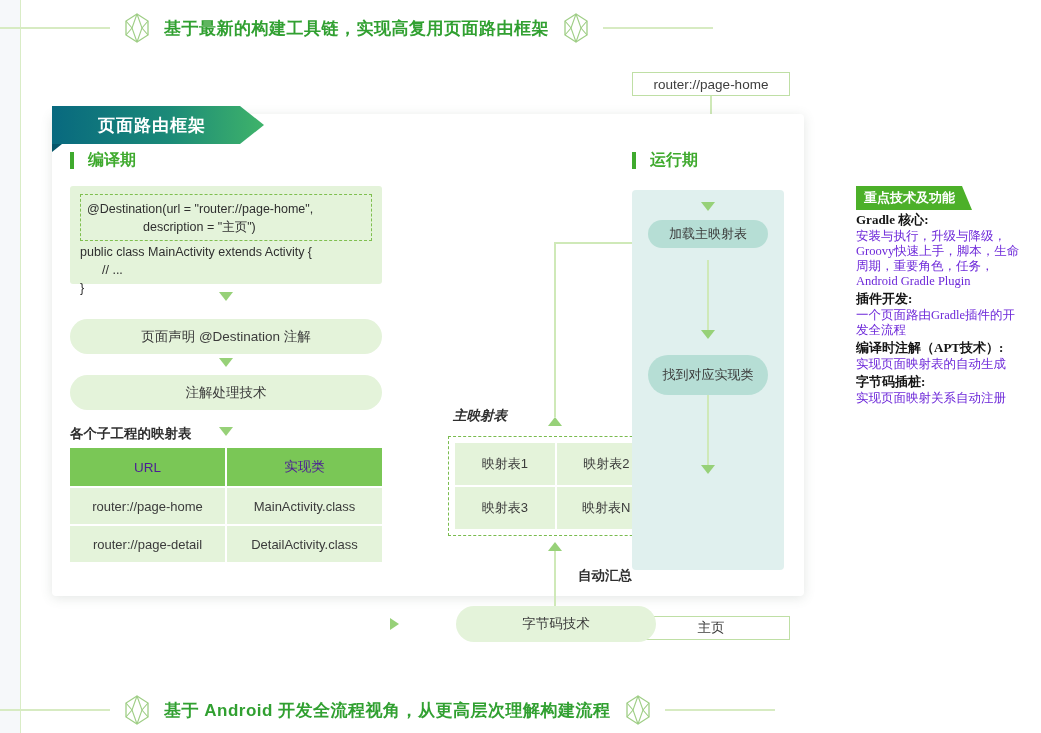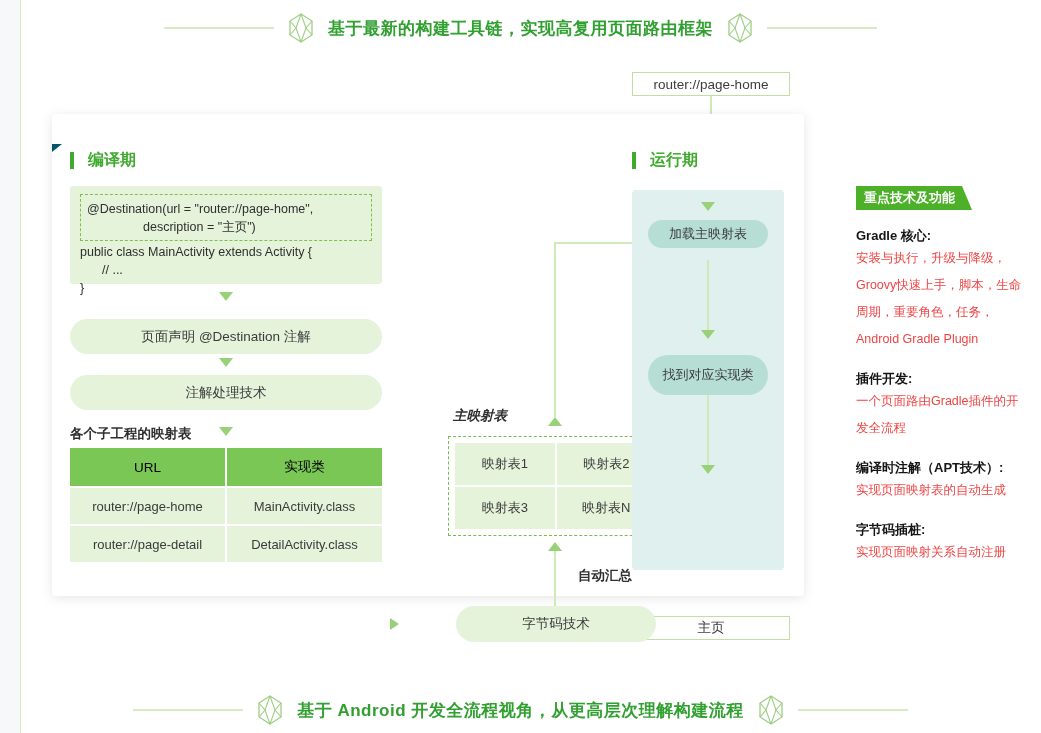--- a/index.html
+++ b/index.html
@@ -6,21 +6,21 @@
   body{
     width:1041px;height:733px;
     background:#f6f8fa;
     font-family:"Liberation Sans","DejaVu Sans",sans-serif;
     overflow:hidden;position:relative;
   }
   .page-rail{position:absolute;left:20px;top:0;width:1px;height:733px;background:#d9ecc6;}
   .page-body{position:absolute;left:21px;top:0;right:0;bottom:0;background:#ffffff;}
 
   
-  .ribbon{position:absolute;left:0;width:1041px;display:flex;align-items:center;justify-content:center;gap:14px;}
+  .ribbon{position:absolute;left:0;width:1041px;display:flex;align-items:center;gap:14px;}
   .ribbon-top{top:10px;height:36px;}
   .ribbon-bottom{top:692px;height:36px;}
   .ribbon .rule{width:110px;height:2px;background:#d7ebc2;}
   .ribbon .rtext{
     font-size:17px;font-weight:bold;color:#31a031;letter-spacing:.5px;white-space:nowrap;
   }
   .hexicon{width:26px;height:30px;flex:0 0 auto;}
 
   
   .iobox{
@@ -81,21 +81,21 @@
   .sub-label{position:absolute;font-size:13.5px;font-weight:bold;color:#2f2f2f;}
   #label-submaps{left:18px;top:311px;}
 
   
   .maptable{position:absolute;left:18px;top:334px;width:312px;}
   .maptable .trow{display:flex;gap:2px;margin-bottom:2px;}
   .maptable .cell{
     flex:1;height:36px;display:flex;align-items:center;justify-content:center;
     font-size:13px;color:#3b3b3b;background:#e4f3da;
   }
-  .maptable .head .cell{background:#7ac756;color:#000000;height:38px;font-size:13.5px;}
+  .maptable .head .cell{background:#7ac756;color:#4c1d95;height:38px;font-size:13.5px;}
 
   
   #label-mainmap{left:401px;top:293px;font-style:italic;}
   .dashbox{
     position:absolute;left:396px;top:322px;width:215px;height:100px;
     border:1px dashed #79bb4e;box-sizing:border-box;padding:6px;
   }
   .dashbox .grid{display:grid;grid-template-columns:1fr 1fr;grid-template-rows:1fr 1fr;gap:2px;height:100%;}
   .dashbox .gcell{
     background:#e4f3da;display:flex;align-items:center;justify-content:center;
@@ -126,23 +126,23 @@
   .tri-right{position:absolute;width:0;height:0;border-top:6px solid transparent;border-bottom:6px solid transparent;border-left:9px solid #97d178;}
 
   
   .side{position:absolute;left:856px;top:186px;width:168px;}
   .side-banner{
     position:relative;height:24px;width:116px;background:#4cb029;
     display:flex;align-items:center;padding-left:8px;box-sizing:border-box;
     clip-path:polygon(0 0,106px 0,116px 100%,0 100%);
   }
   .side-banner span{color:#fff;font-size:13px;font-weight:bold;}
-  .side-block{margin-top:16px;}
+  .side-block{margin-top:0;font-family:Liberation Serif, serif;}
   .side-block .t{font-size:13px;font-weight:bold;color:#151515;line-height:19px;}
-  .side-block .d{font-size:12.5px;color:#ef4444;line-height:27px;}
+  .side-block .d{font-size:12.5px;color:#6d28d9;line-height:15px;}
 </style>
 </head>
 <body>
 
 <div class="page-rail"></div>
 <div class="page-body"></div>
 
 <div class="ribbon ribbon-top">
   <div class="rule"></div>
   <svg class="hexicon" viewBox="0 0 26 30">
@@ -168,20 +168,23 @@
 
 <div class="vline" style="left:710px;top:96px;height:96px;"></div>
 <div class="tri-down" style="left:703px;top:190px;"></div>
 
 <div class="vline" style="left:710px;top:416px;height:154px;"></div>
 <div class="tri-down" style="left:703px;top:572px;"></div>
 
 <div class="card">
 
   <div class="banner-fold"></div>
+  <div class="card-banner">
+    <span>页面路由框架</span>
+  </div>
 
   <div class="sec-head" id="head-compile">
     <div class="bar"></div>
     <div class="txt">编译期</div>
   </div>
 
   <div class="sec-head" id="head-runtime">
     <div class="bar"></div>
     <div class="txt">运行期</div>
   </div>

